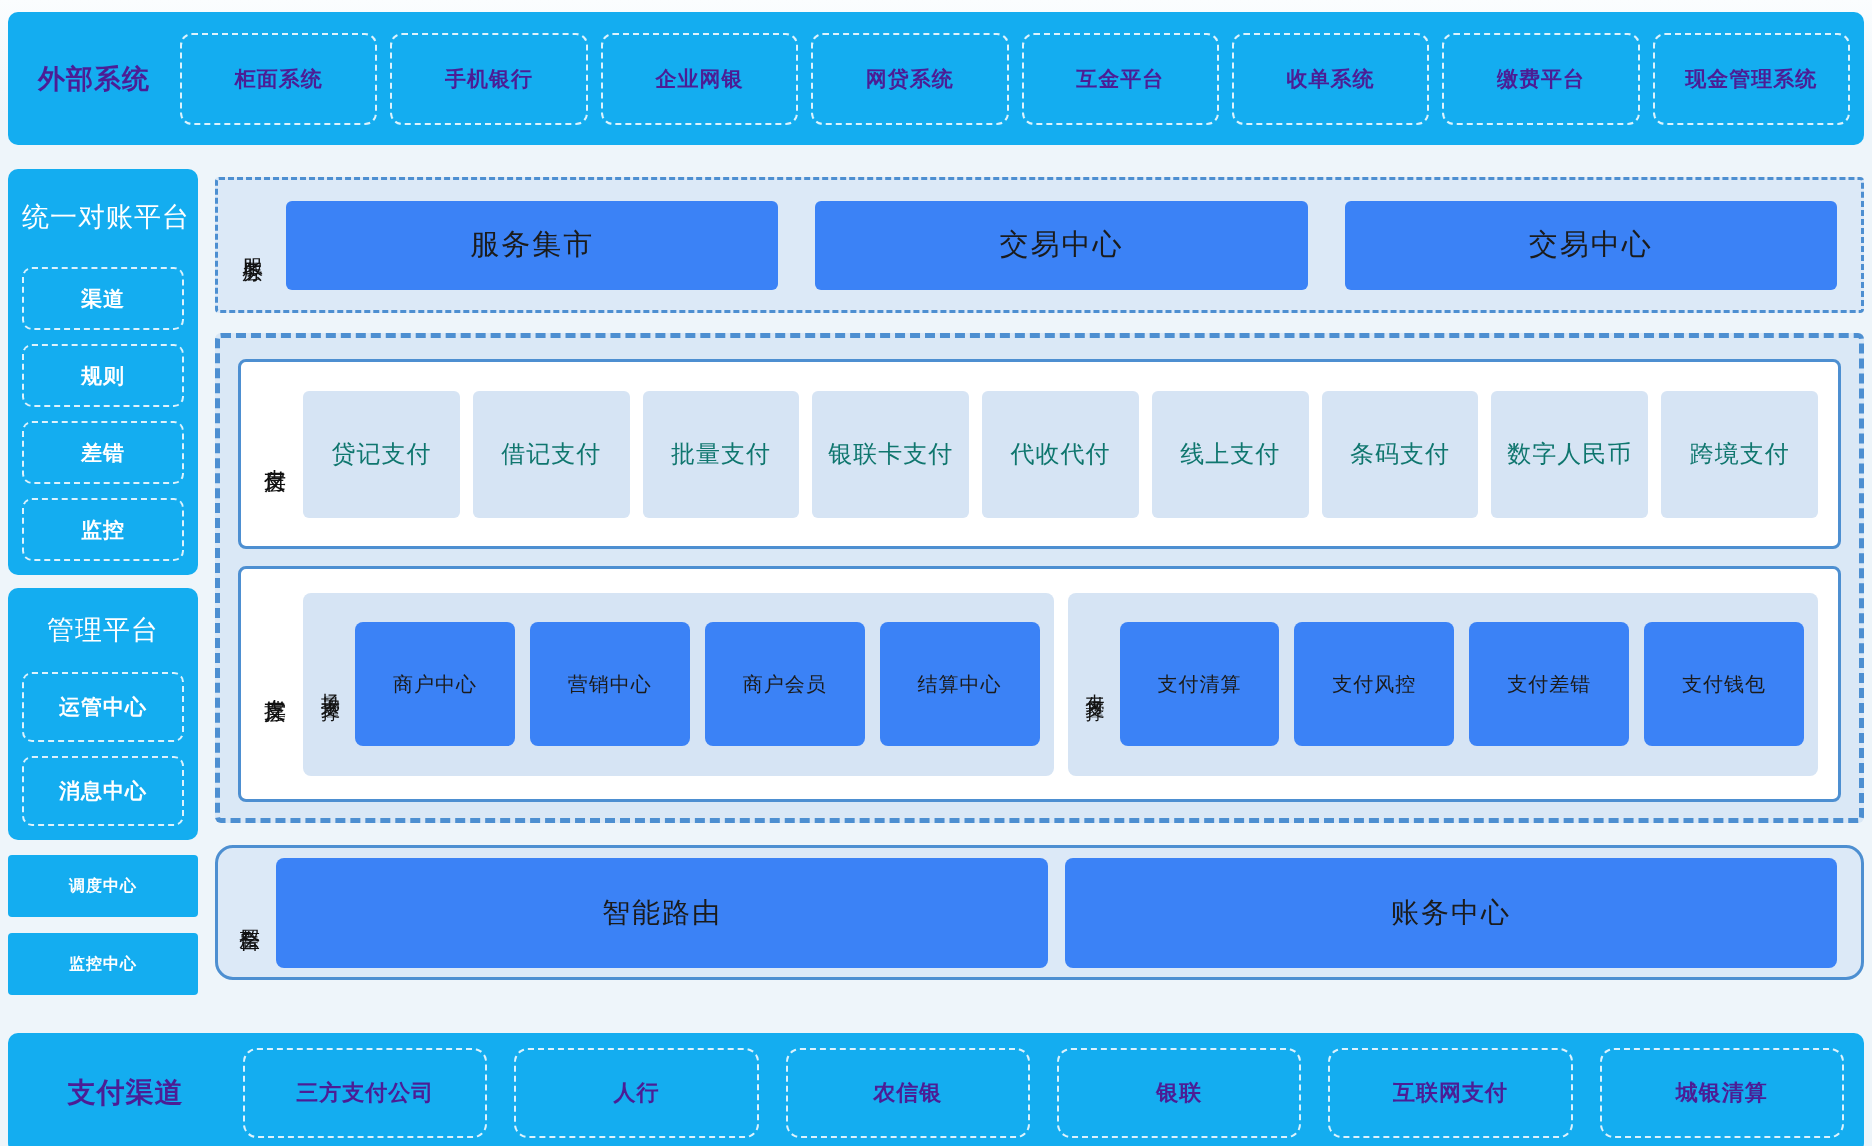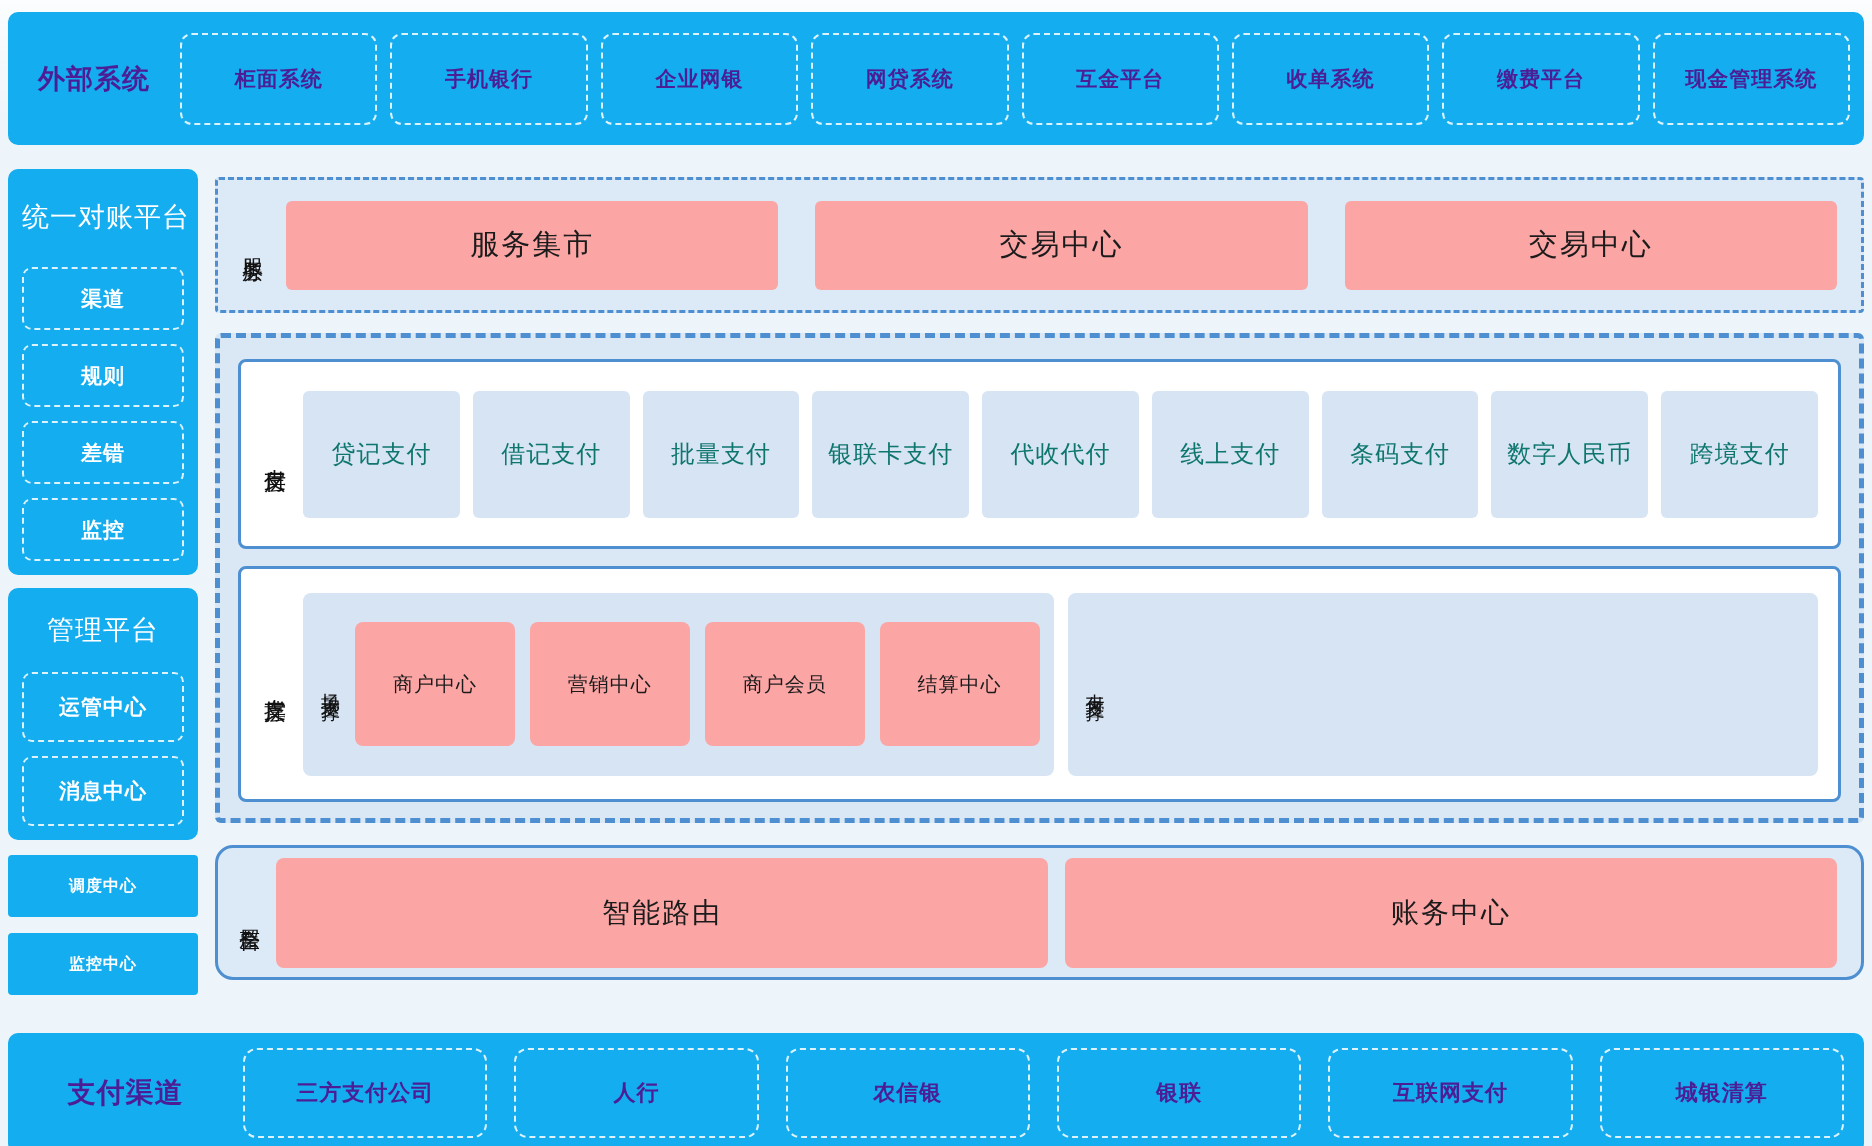--- a/index.html
+++ b/index.html
@@ -103,21 +103,21 @@
     background:var(--panel);
     border:3px dashed var(--border);
     border-radius:4px;
     display:flex;align-items:center;
     padding:0 24px 0 14px;
     gap:0;
   }
   .service-layer .vlabel{width:42px;font-size:21px}
   .service-items{flex:1;display:flex;gap:37px;margin-left:12px}
   .white-box{
-    background:#fca5a5;
+    background:#3b82f6;
     border-radius:6px;
     display:flex;align-items:center;justify-content:center;
     color:#1b1b1b;
   }
   .service-items .white-box{flex:1;height:89px;font-size:29px;letter-spacing:2px}
   
   .wrap-dashed{
     margin-top:20px;
     height:490px;
     background:#dae8f6;
@@ -275,20 +275,30 @@
 
                 <div class="white-box">营销中心</div>
 
                 <div class="white-box">商户会员</div>
 
                 <div class="white-box">结算中心</div>
               </div>
           </div>
           <div class="support-group">
             <div class="vlabel">支付支撑</div>
+            <div class="group-items">
+
+                <div class="white-box">支付清算</div>
+
+                <div class="white-box">支付风控</div>
+
+                <div class="white-box">支付差错</div>
+
+                <div class="white-box">支付钱包</div>
+              </div>
           </div>
         </div>
       </div>
 
     </div>
 
     <div class="integration-layer">
       <div class="vlabel">整合层</div>
       <div class="integration-items">
 

